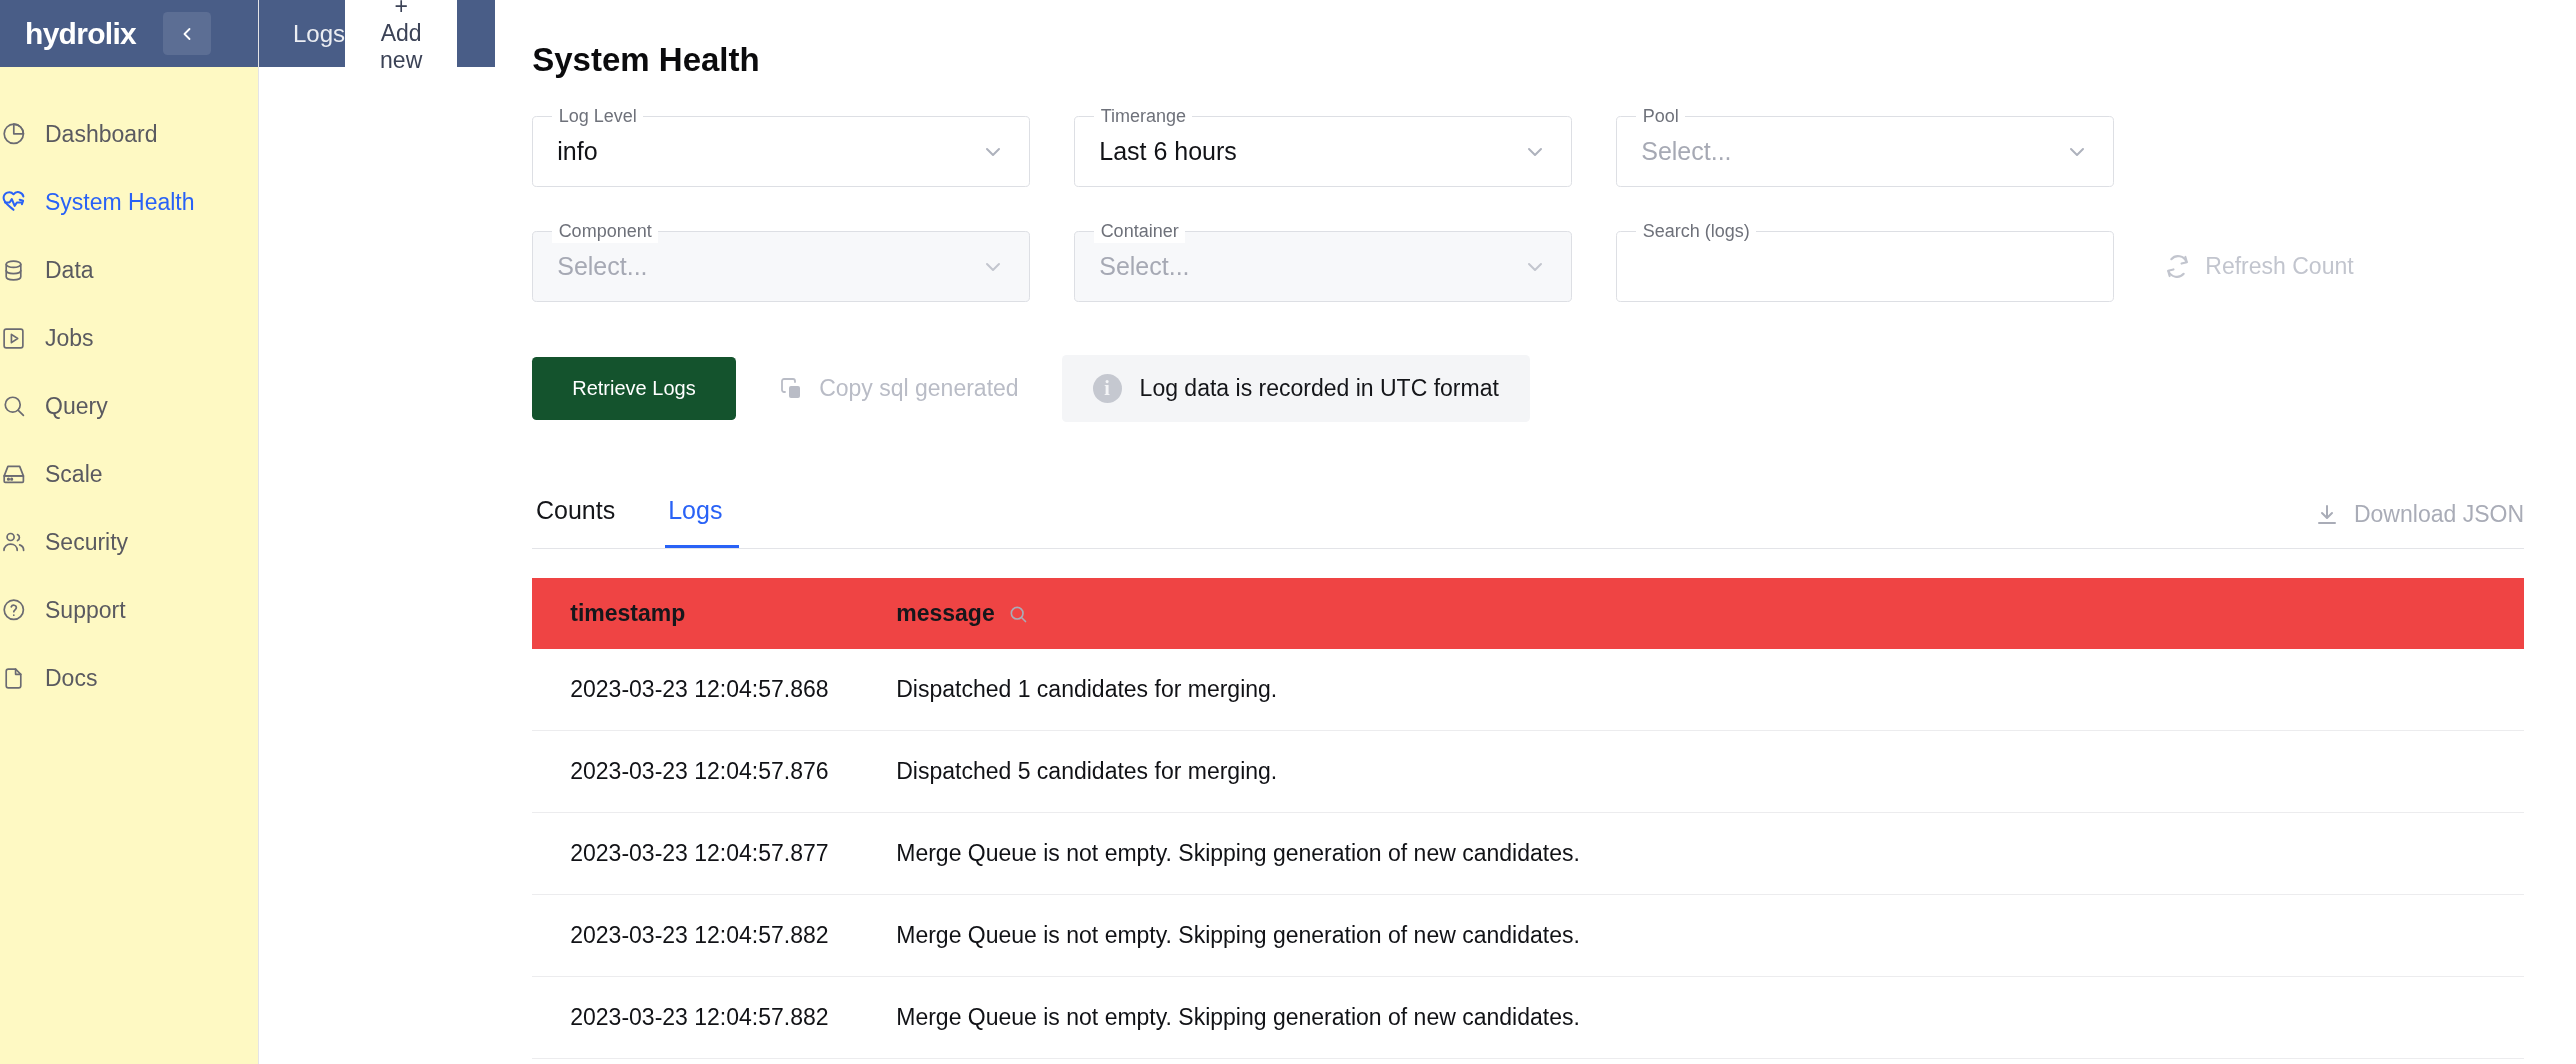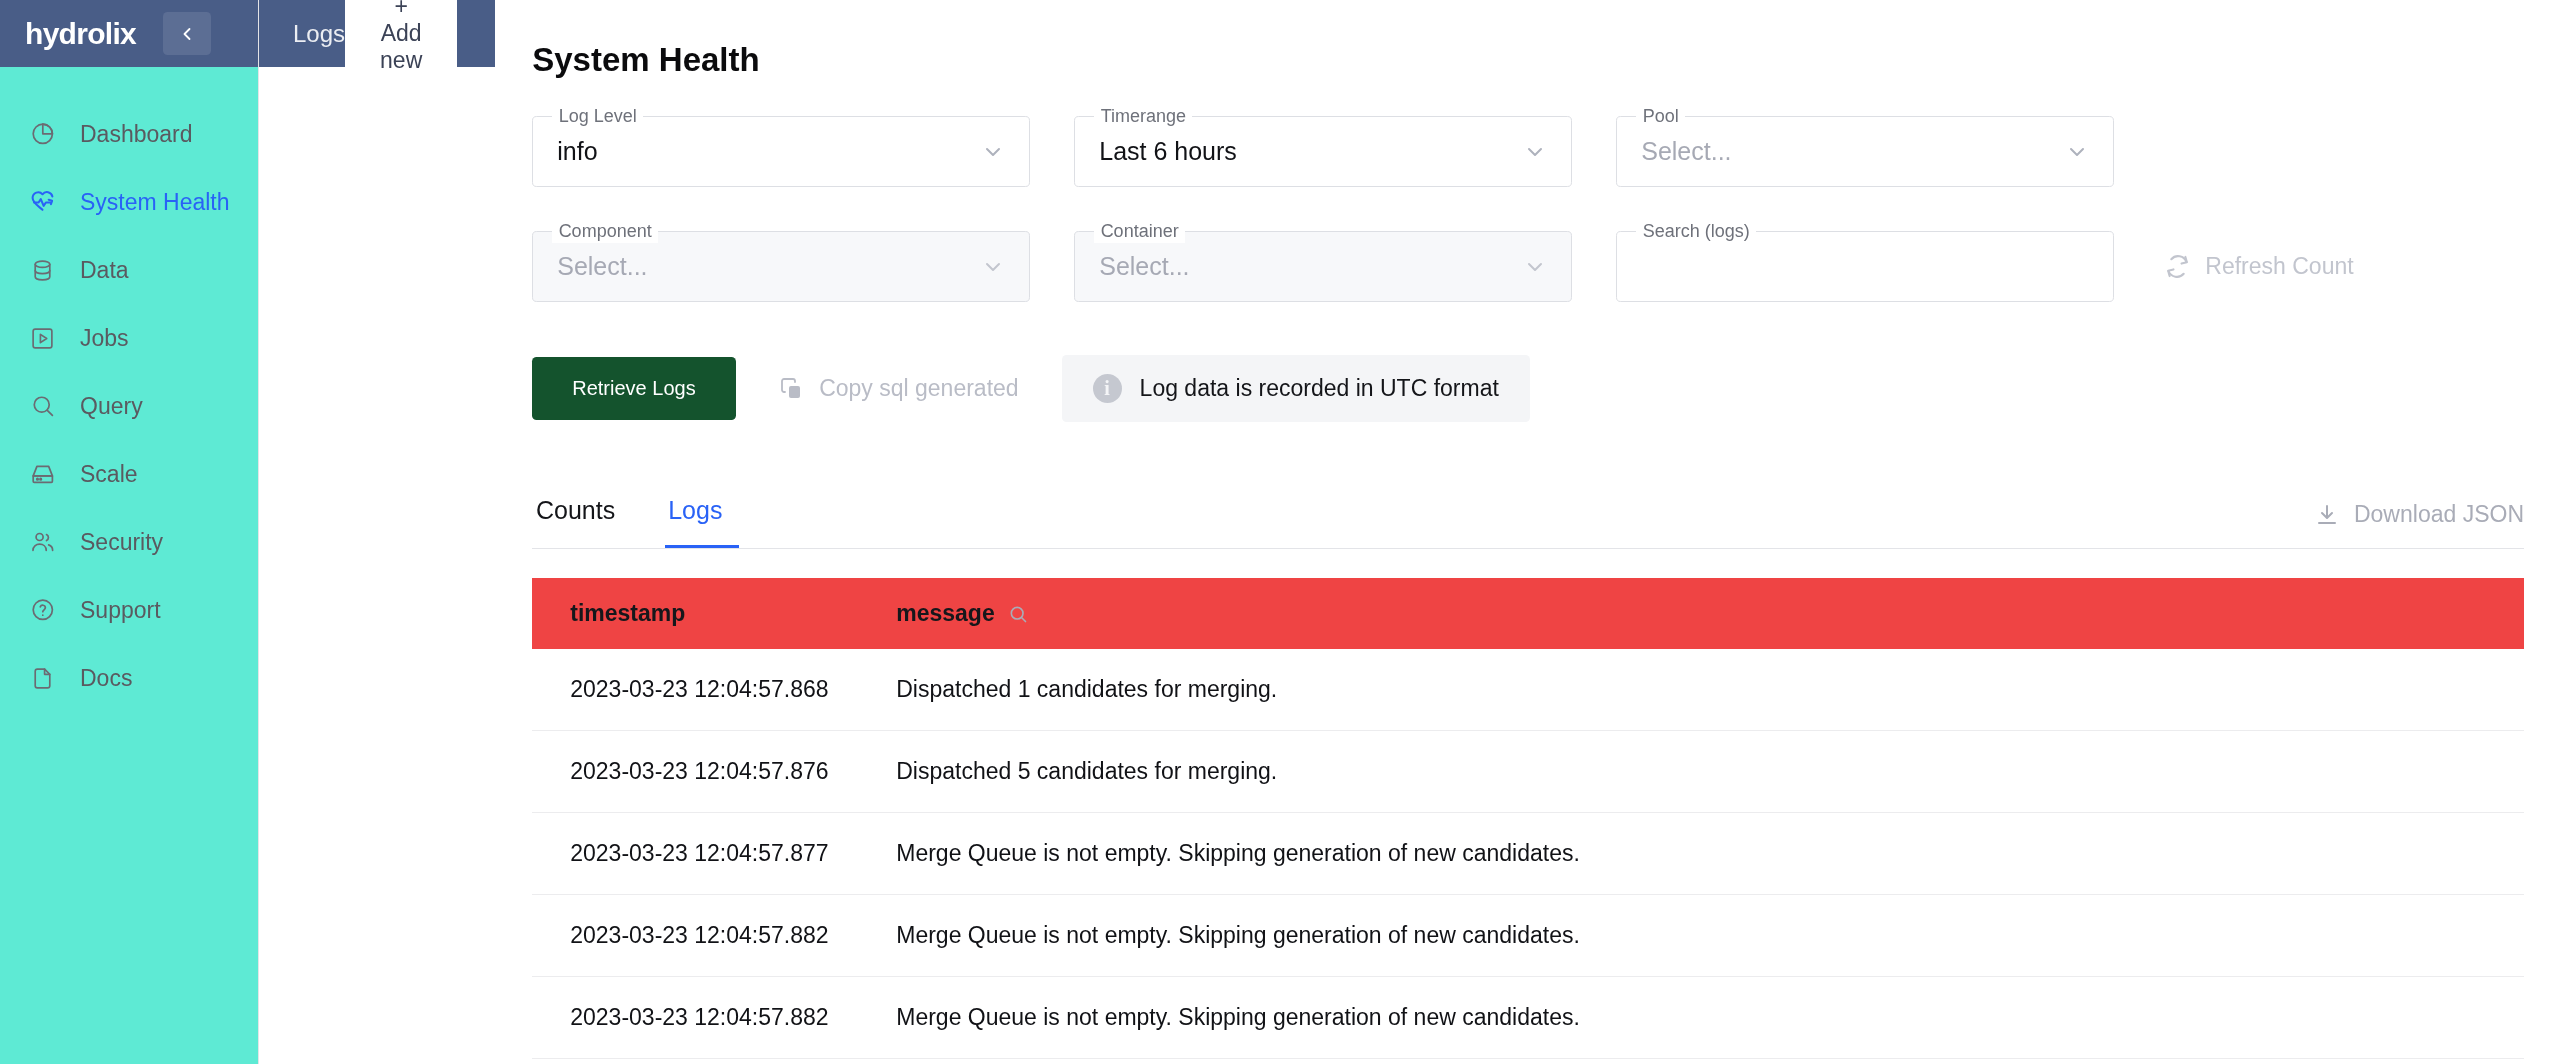--- a/index.html
+++ b/index.html
@@ -7,21 +7,21 @@
     width: 2576px; height: 1064px;
     background: #ffffff;
     font-family: "Liberation Sans", sans-serif;
     overflow: hidden;
   }
   .app { display: flex; width: 2576px; height: 1064px; position: relative; }
 
   
   .sidebar {
     width: 259px; min-width: 259px; height: 1064px;
-    background: #5eead4;
+    background: #fef9c3;
     border-right: 0.9px solid #e4e4e7;
     display: flex; flex-direction: column;
   }
   .brand-bar {
     height: 67px; background: #495d87;
     display: flex; align-items: center; padding-left: 25px;
     gap: 27px;
   }
   .brand-logo {
     color: #ffffff; font-size: 30px; font-weight: bold;
@@ -29,21 +29,21 @@
   }
   .collapse-btn {
     width: 48px; height: 43px; border-radius: 4.6px;
     background: #5c6e94;
     display: flex; align-items: center; justify-content: center;
     cursor: pointer;
   }
   .nav { padding-top: 33px; display: flex; flex-direction: column; }
   .nav-item {
     height: 68px; display: flex; align-items: center;
-    padding-left: 29px; gap: 24px; cursor: pointer;
+    gap: 18px; cursor: pointer;
     color: #5a5a60; font-size: 23px;
   }
   .nav-item.active { color: #2962f6; }
   .nav-icon { width: 27px; height: 27px; display: flex; align-items: center; justify-content: center; flex: none; }
   .nav-label { white-space: nowrap; }
 
   
   .main { flex: 1; height: 1064px; display: flex; flex-direction: row; background: #fff; }
   .topbar {
     height: 67px; background: #495d87; display: flex; align-items: center;

